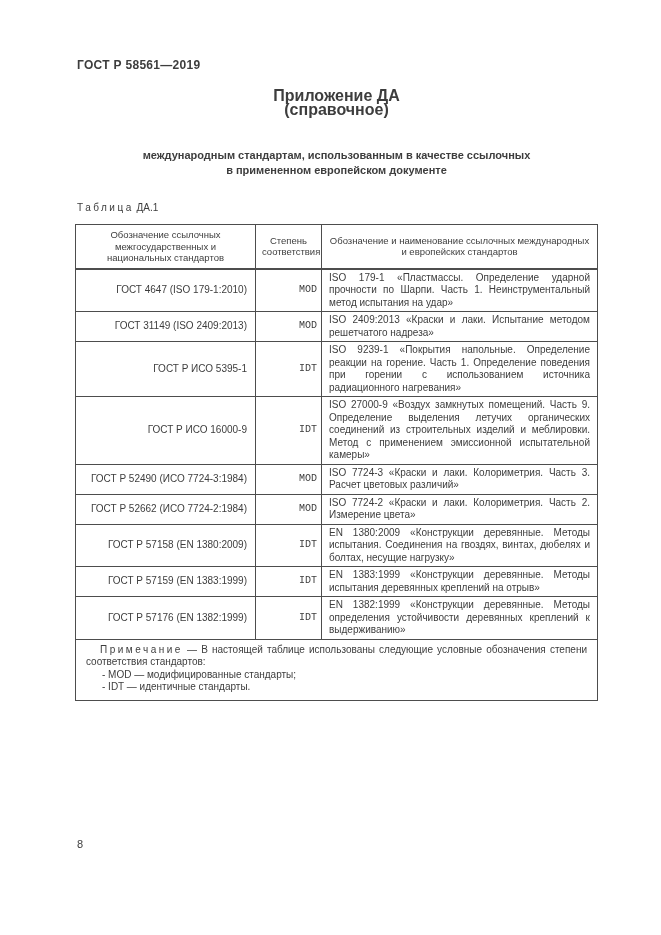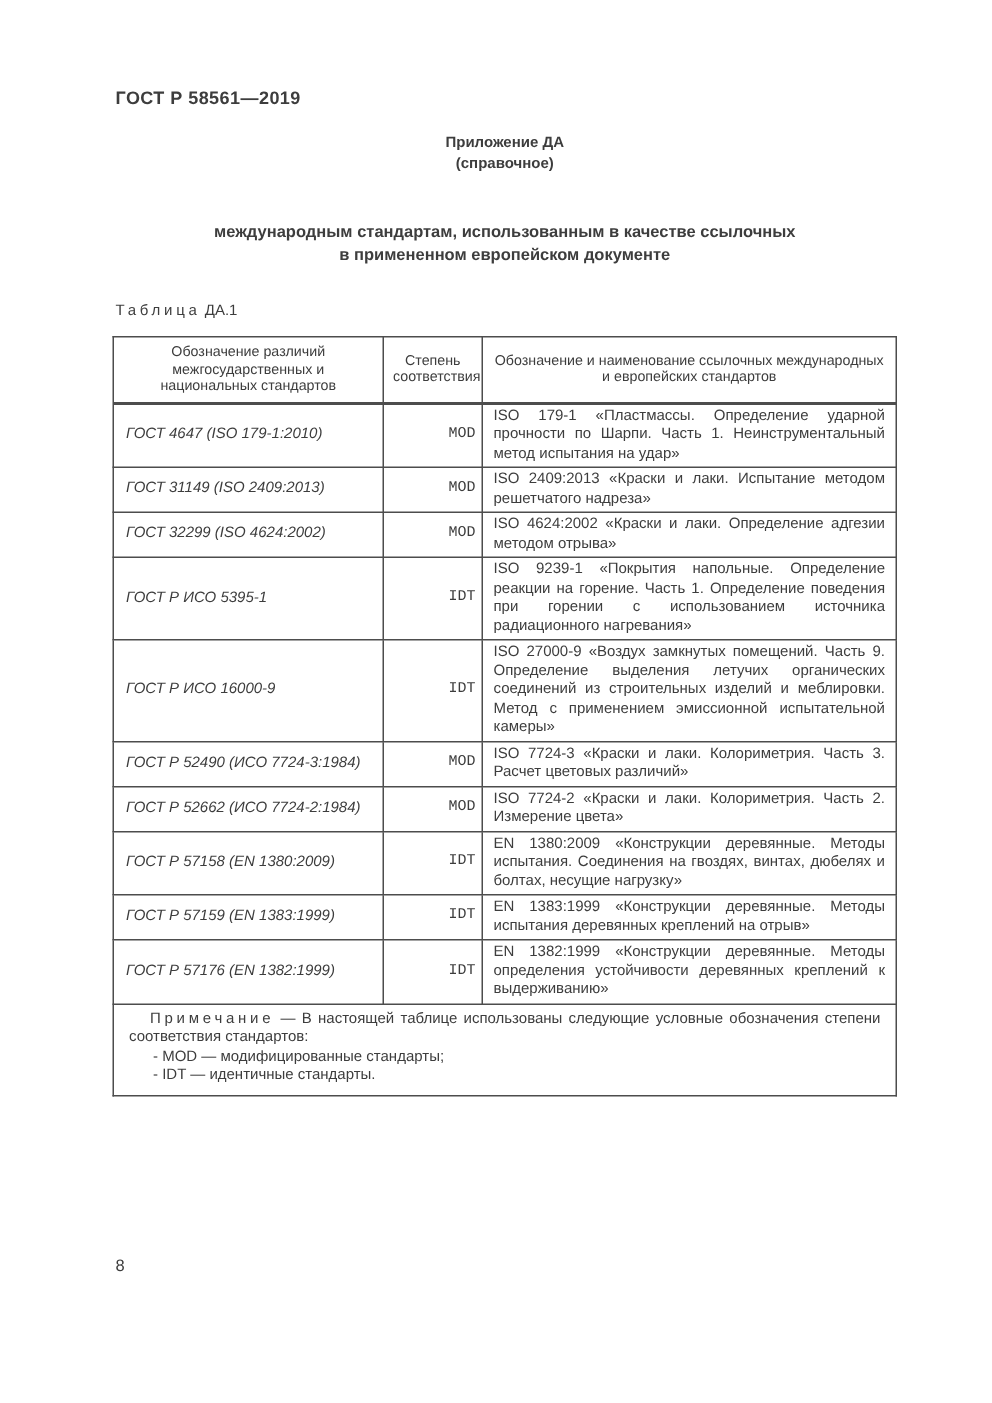--- a/index.html
+++ b/index.html
@@ -13,21 +13,21 @@
     overflow: hidden;
   }
   .page { position: absolute; inset: 0; padding-left: 32px; }
 
   .doc-number {
     position: absolute; left: 77px; top: 58px;
     font-size: 12px; font-weight: bold; letter-spacing: 0.3px;
   }
   .appendix {
     position: absolute; left: 75px; top: 89px; width: 523px;
-    text-align: center; font-size: 10px; font-weight: bold; line-height: 13.5px;
+    text-align: center; font-size: 16px; font-weight: bold; line-height: 13.5px;
   }
   .section-title {
     position: absolute; left: 75px; top: 148px; width: 523px;
     text-align: center; font-size: 11px; font-weight: bold; line-height: 14.5px;
   }
   .table-caption {
     position: absolute; left: 77px; top: 202px;
     font-size: 10px;
   }
   .spaced { letter-spacing: 2.5px; }
@@ -36,21 +36,21 @@
   table.std-table { width: 100%; border-collapse: collapse; table-layout: fixed; }
   .std-table th, .std-table td { border: 1px solid #4d4d4d; }
   .std-table thead th {
     font-size: 9.5px; font-weight: normal; text-align: center;
     vertical-align: middle; padding: 4px 6px; line-height: 11.5px;
     border-bottom: 2px solid #4d4d4d;
   }
   .std-table td { font-size: 10px; line-height: 12.5px; vertical-align: middle; }
   .col-national  { width: 180px; }
   .col-degree    { width: 66px; }
-  td.col-national { padding: 2px 8px; text-align: left; font-style: italic; }
+  td.col-national { padding: 2px 8px; text-align: right; }
   td.col-degree   { padding: 2px 4px; text-align: right; font-family: Liberation Mono, monospace; }
   td.col-international { padding: 2px 7px; text-align: justify; }
 
   .note-cell { padding: 4px 10px 6px 10px; font-size: 10px; line-height: 12.5px; }
   .note-text { text-indent: 14px; text-align: justify; }
   .note-item { margin-left: 16px; }
 
   .page-number {
     position: absolute; left: 77px; top: 838px;
     font-size: 11px;
@@ -80,40 +80,35 @@
 
   <div class="table-wrap">
     <table class="std-table">
       <colgroup>
         <col class="col-national">
           <col class="col-degree">
           <col>
       </colgroup>
       <thead>
         <tr>
-          <th>Обозначение различий межгосударственных и национальных стандартов</th>
+          <th>Обозначение ссылочных межгосударственных и национальных стандартов</th>
           <th>Степень соответствия</th>
           <th>Обозначение и наименование ссылочных международных и европейских стандартов</th>
         </tr>
       </thead>
       <tbody id="table-body">
           <tr>
     <td class="col-national">ГОСТ 4647 (ISO 179-1:2010)</td>
     <td class="col-degree">MOD</td>
     <td class="col-international">ISO 179-1 «Пластмассы. Определение ударной прочности по Шарпи. Часть 1. Неинструментальный метод испытания на удар»</td>
   </tr>
           <tr>
     <td class="col-national">ГОСТ 31149 (ISO 2409:2013)</td>
     <td class="col-degree">MOD</td>
     <td class="col-international">ISO 2409:2013 «Краски и лаки. Испытание методом решетчатого надреза»</td>
-  </tr>
-          <tr>
-    <td class="col-national">ГОСТ 32299 (ISO 4624:2002)</td>
-    <td class="col-degree">MOD</td>
-    <td class="col-international">ISO 4624:2002 «Краски и лаки. Определение адгезии методом отрыва»</td>
   </tr>
           <tr>
     <td class="col-national">ГОСТ Р ИСО 5395-1</td>
     <td class="col-degree">IDT</td>
     <td class="col-international">ISO 9239-1 «Покрытия напольные. Определение реакции на горение. Часть 1. Определение поведения при горении с использованием источника радиационного нагревания»</td>
   </tr>
           <tr>
     <td class="col-national">ГОСТ Р ИСО 16000-9</td>
     <td class="col-degree">IDT</td>
     <td class="col-international">ISO 27000-9 «Воздух замкнутых помещений. Часть 9. Определение выделения летучих органических соединений из строительных изделий и меблировки. Метод с применением эмиссионной испытательной камеры»</td>

